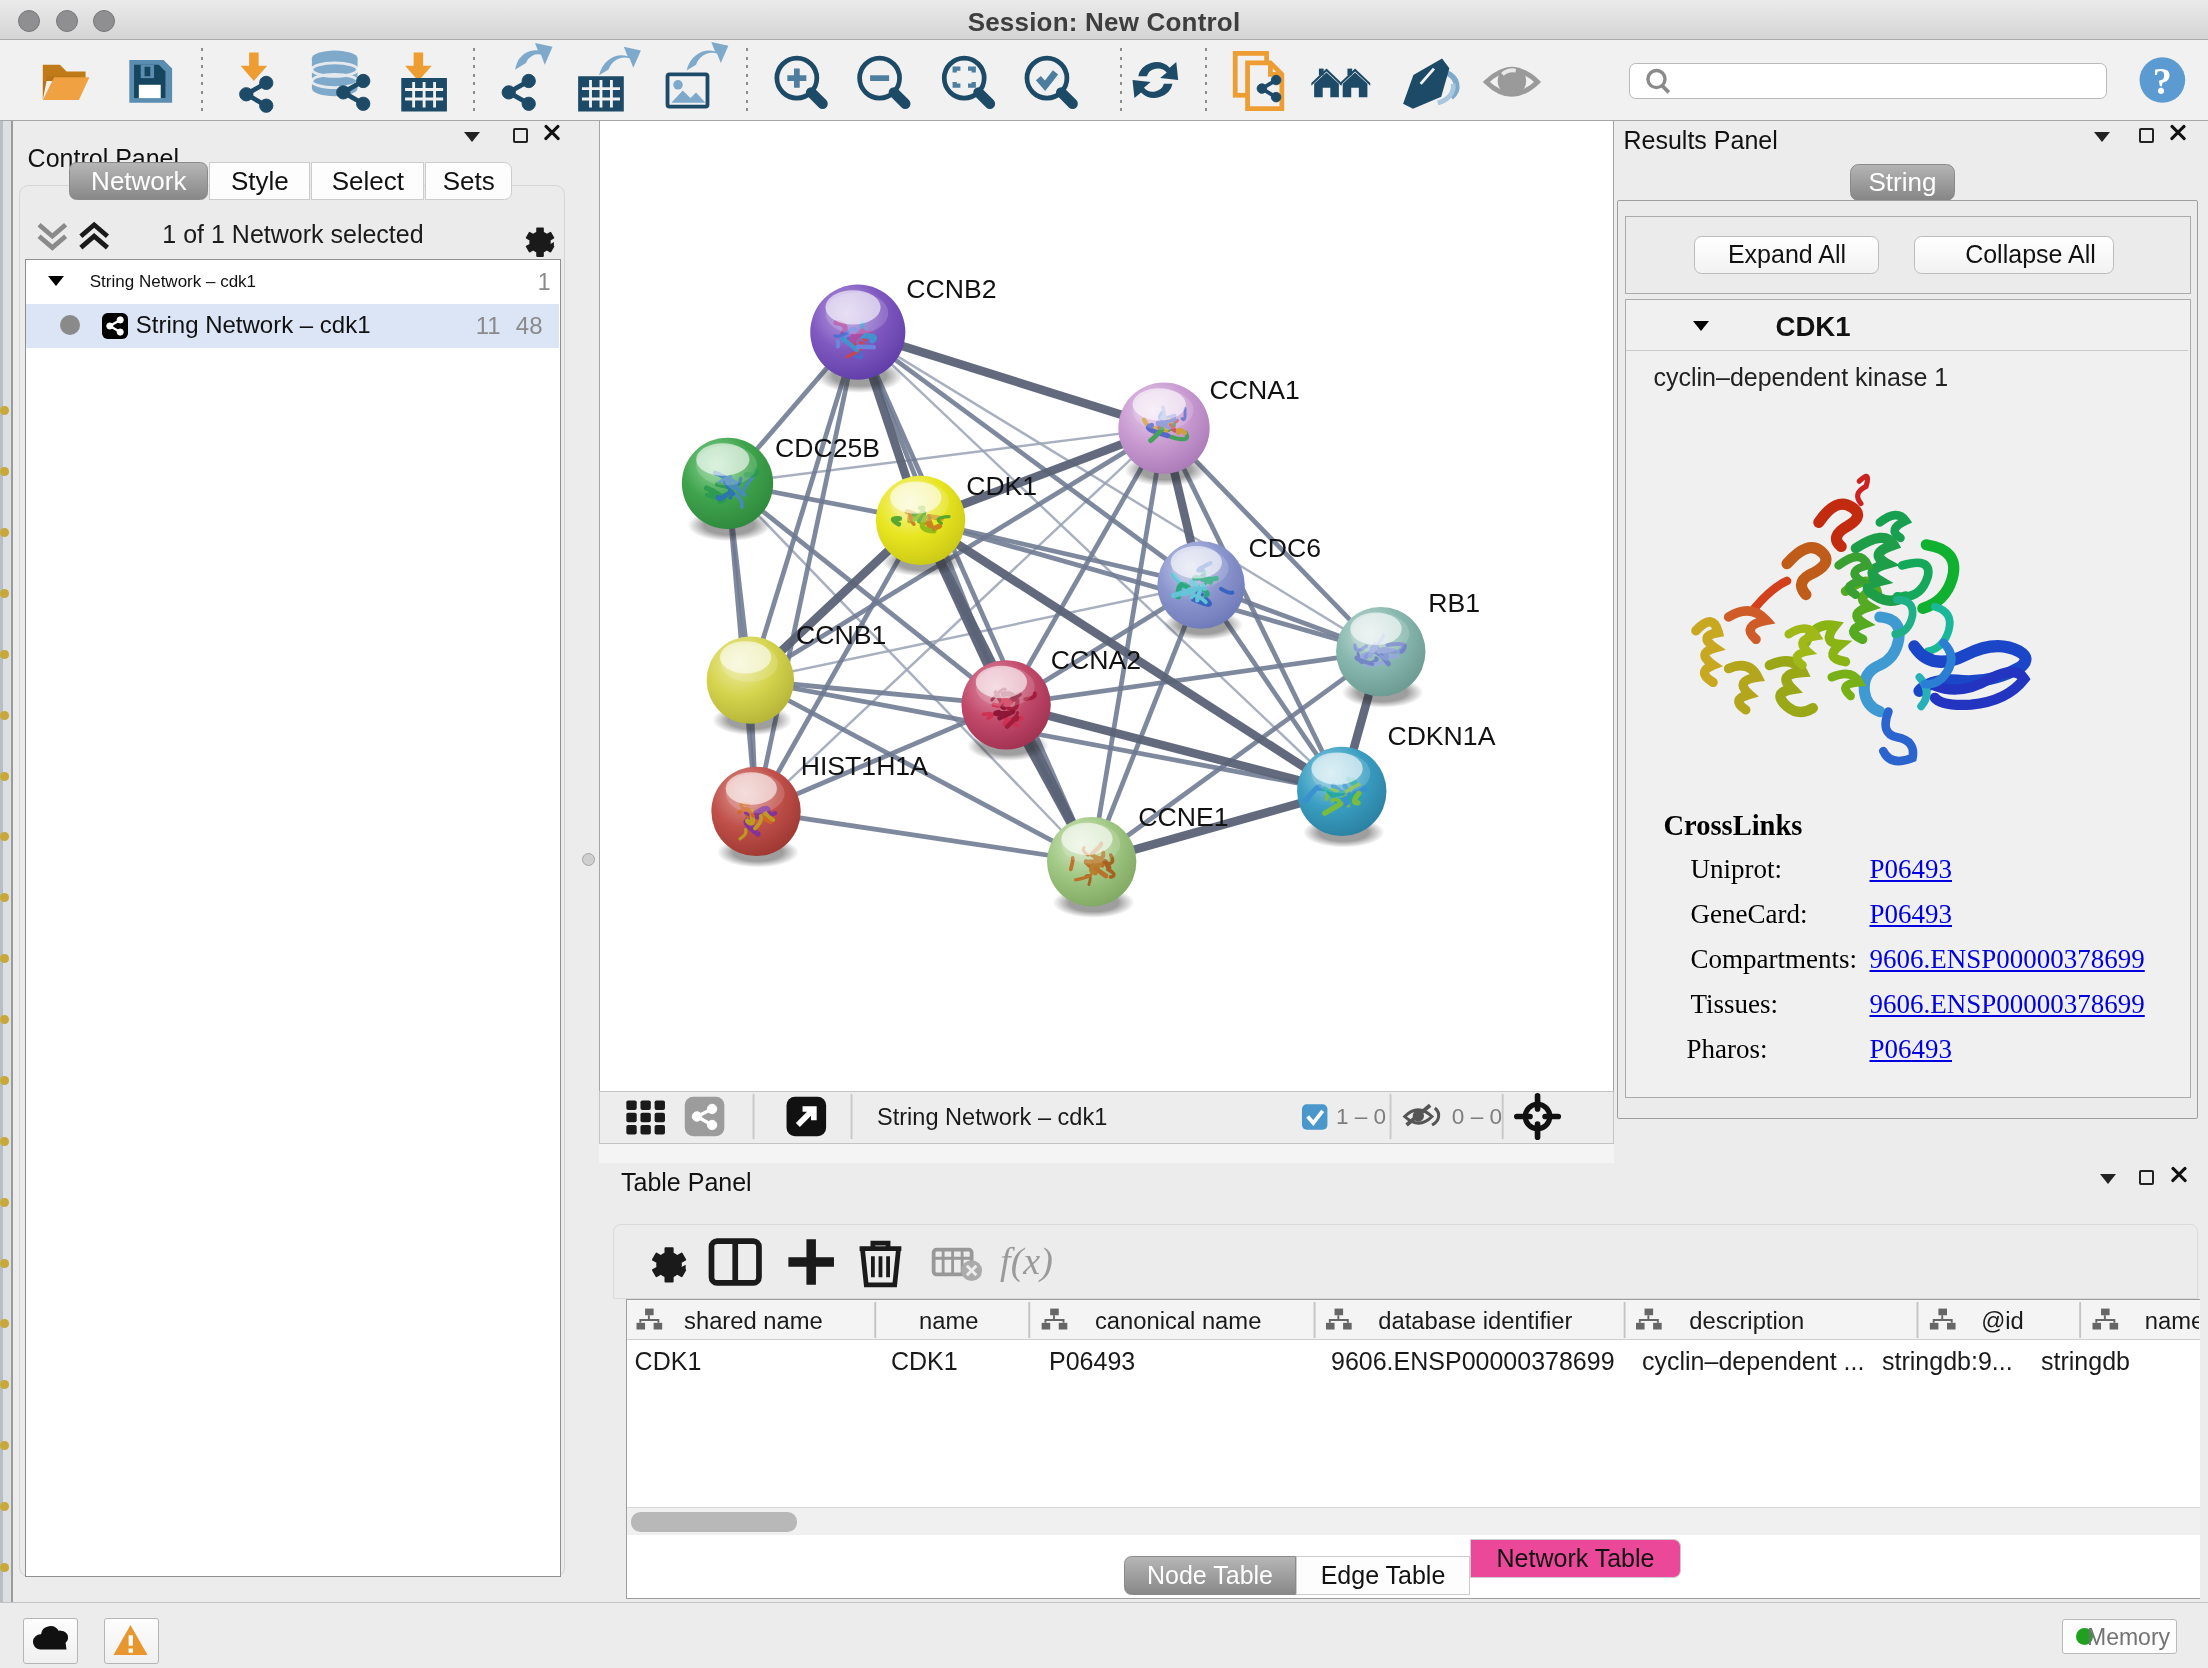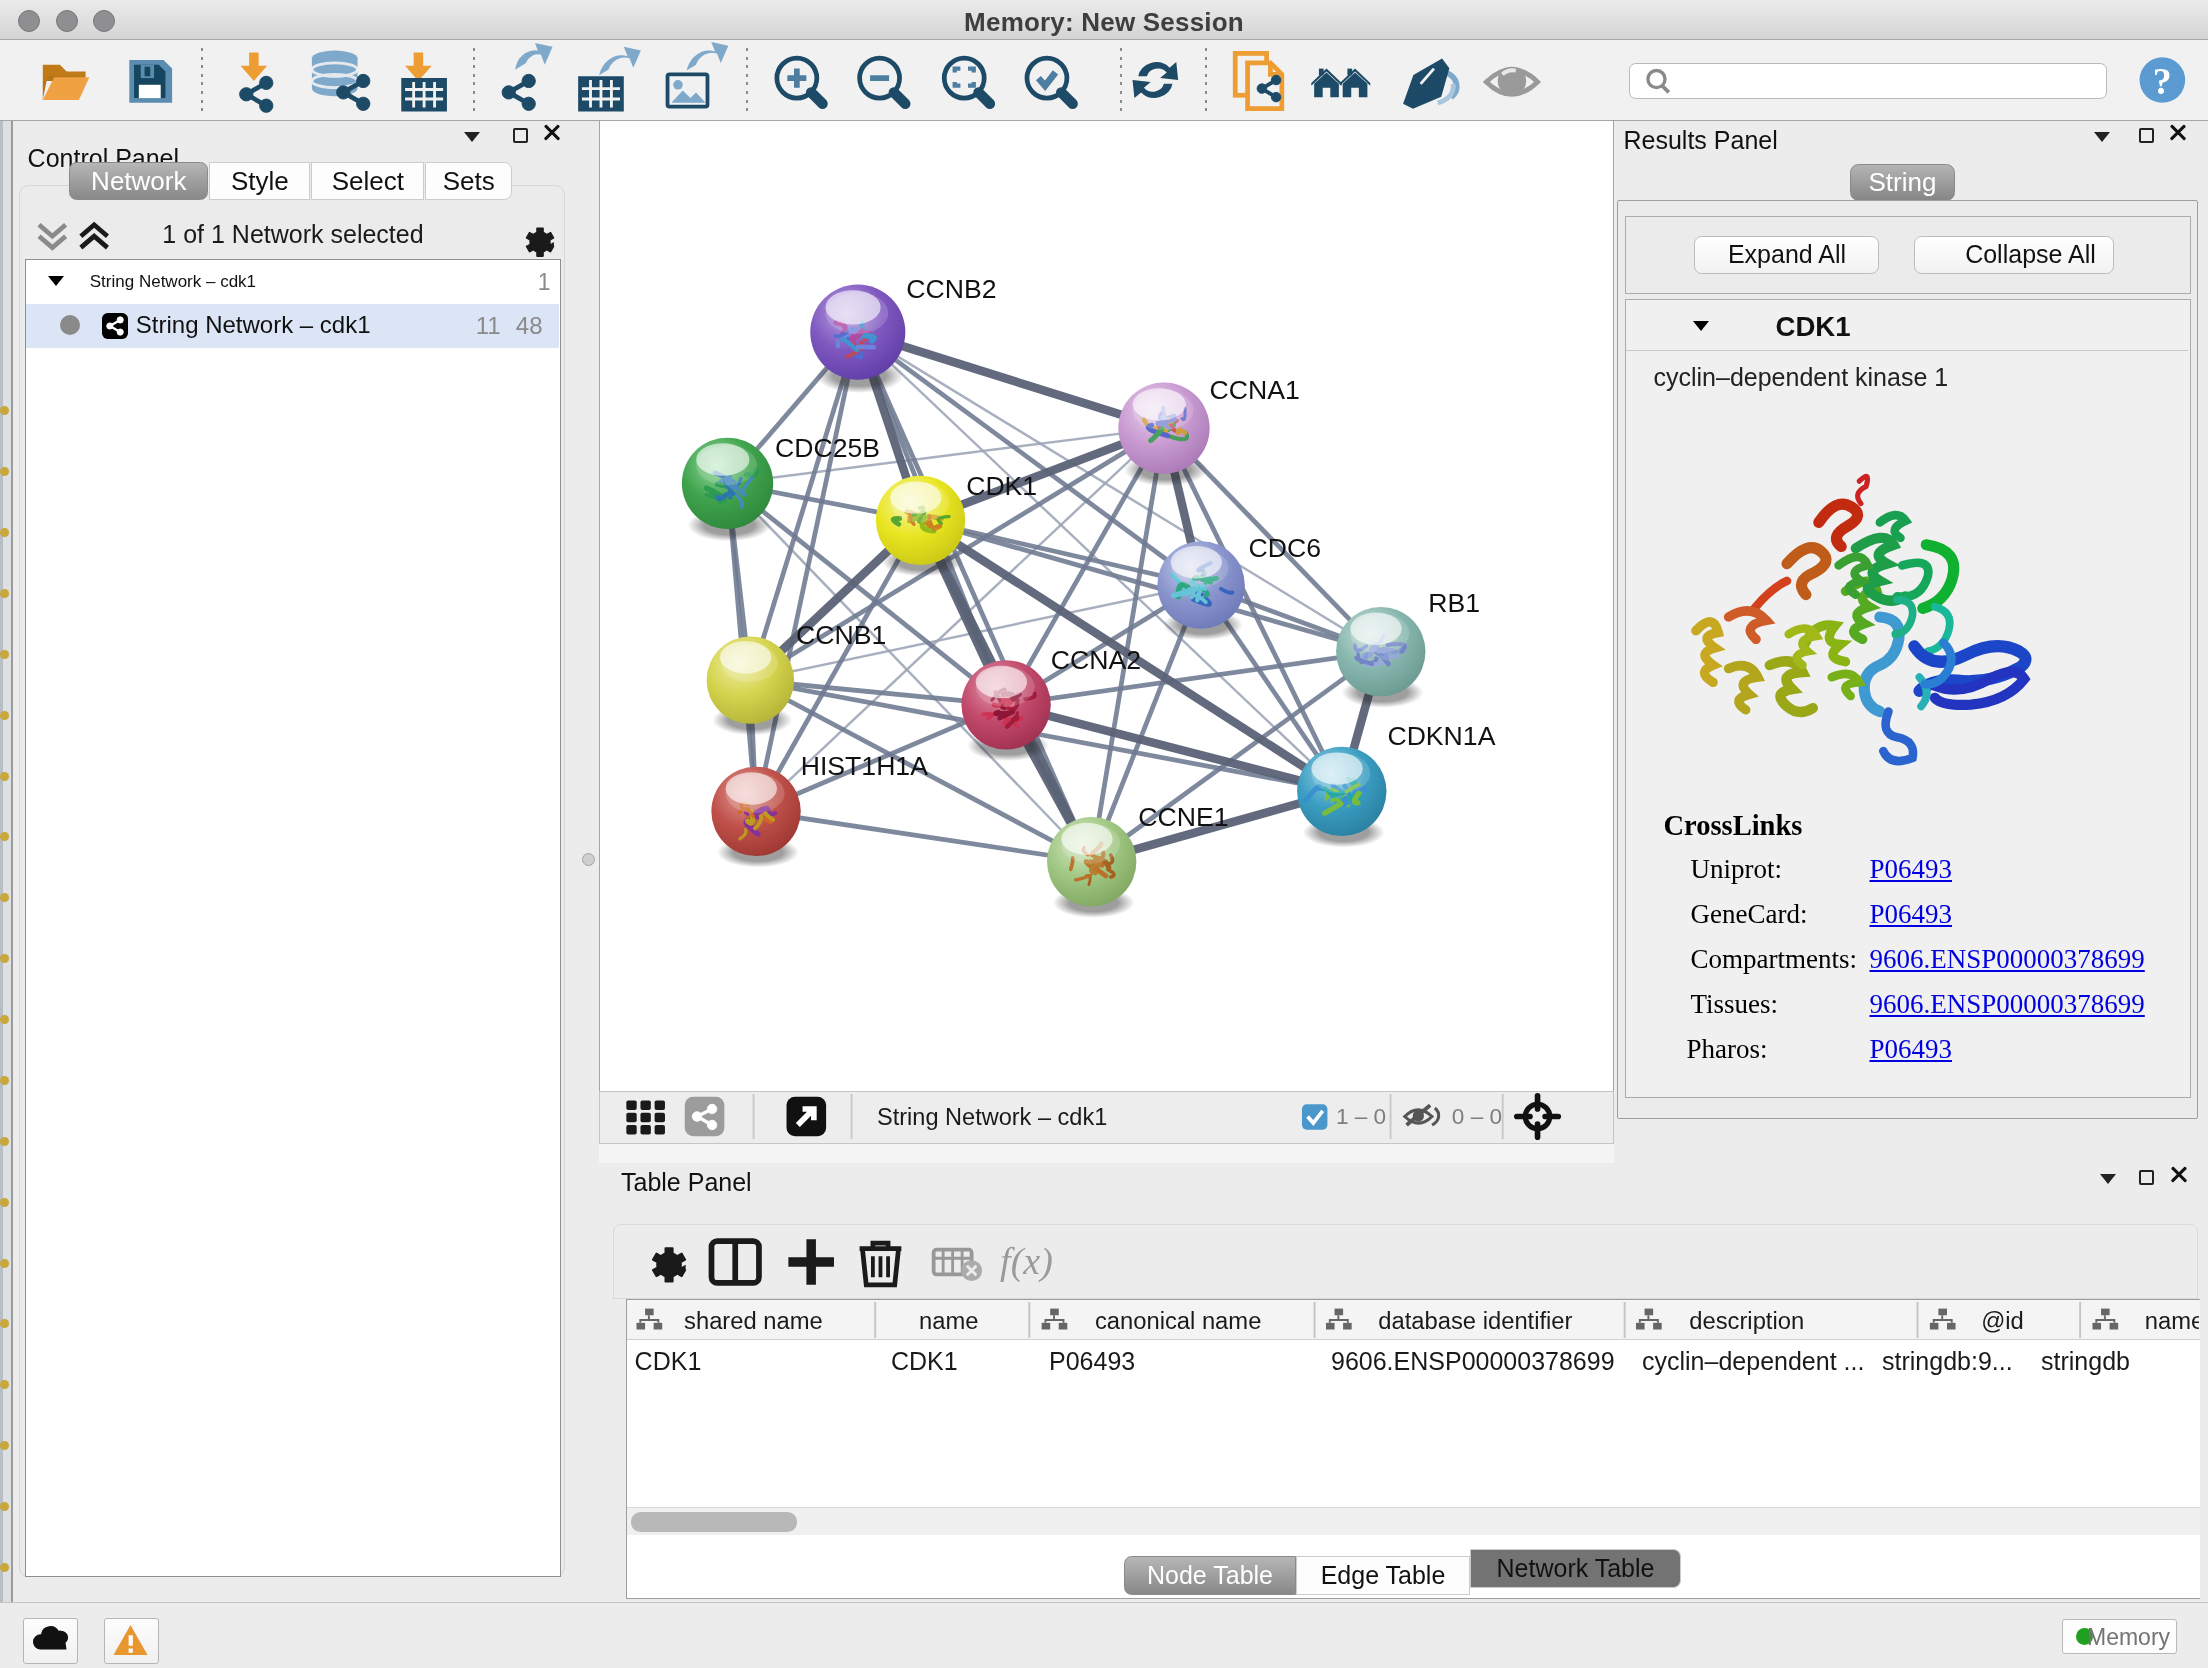--- a/index.html
+++ b/index.html
@@ -41,21 +41,21 @@
 
 #statusbar { left:0; top:1602px; width:2208px; height:67px; background:#ececec; border-top:1.9px solid #c3c3c3; }
 .sbtn { position:absolute; top:15px; width:55px; height:46px; background:linear-gradient(#fdfdfd,#f0f0f0); border:1.9px solid #b5b5b5; border-radius:2.9px;}
 </style>
 </head>
 <body>
 <div class="abs" id="titlebar">
   <div class="tl" style="left:18px;"></div>
   <div class="tl" style="left:56px;"></div>
   <div class="tl" style="left:93px;"></div>
-  <div id="wtitle">Memory: New Session</div>
+  <div id="wtitle">Session: New Control</div>
 </div>
 <div class="abs" id="toolbar">
   <div id="searchbox"></div>
   <svg width="2208" height="81" style="position:absolute;left:0;top:0;" viewBox="0 0 2322 85">
    <defs>
      <g id="shareg">
           <circle cx="22" cy="5" r="6.5"></circle>
           <circle cx="5" cy="15" r="6.5"></circle>
           <circle cx="22" cy="25" r="6.5"></circle>
           <path d="M5 15 L22 5 M5 15 L22 25" stroke-width="4.5" fill="none"></path>
@@ -854,21 +854,21 @@
       <span class="abs" style="left:1015px;top:6.7px;">cyclin–dependent ...</span>
       <span class="abs" style="left:1255px;top:6.7px;">stringdb:9...</span>
       <span class="abs" style="left:1414px;top:6.7px;">stringdb</span>
     </div>
     <div class="abs" style="left:0;top:207px;width:100%;height:27.6px;background:#f0f0f0;border-top:1px solid #d8d8d8;">
       <div class="abs" style="left:3.8px;top:3.8px;width:166px;height:20px;background:#b8b8b8;border-radius:9.5px;"></div>
     </div>
   </div>
   <div class="abs" style="left:525px;top:393px;width:172px;height:39px;background:linear-gradient(#b6b6b6,#888888);border:1px solid #8a8a8a;border-radius:7.6px 0 0 7.6px;color:#fff;font-size:25px;text-align:center;line-height:37px;">Node Table</div>
   <div class="abs" style="left:697px;top:393px;width:174px;height:39px;background:#fdfdfd;border:1px solid #cccccc;color:#111;font-size:25px;text-align:center;line-height:37px;">Edge Table</div>
-  <div class="abs" style="left:871px;top:386px;width:211px;height:39px;background:#737373;border:1px solid #cccccc;border-radius:0 7.6px 7.6px 0;color:#111;font-size:25px;text-align:center;line-height:37px;">Network Table</div>
+  <div class="abs" style="left:871px;top:376px;width:211px;height:39px;background:#ec4899;border:1px solid #cccccc;border-radius:0 7.6px 7.6px 0;color:#111;font-size:25px;text-align:center;line-height:37px;">Network Table</div>
 </div>
 <div class="abs" id="statusbar">
   <div class="sbtn" style="left:23px;"><svg width="51" height="42" viewBox="0 0 54 44">
         <path d="M17 32 a8 8 0 0 1 1-16 a10 10 0 0 1 19-3 a7 7 0 0 1 7 12 l1 7 z" fill="#111"></path>
         <circle cx="38" cy="18" r="6" fill="#111"></circle>
       </svg></div>
   <div class="sbtn" style="left:104px;"><svg width="51" height="42" viewBox="0 0 54 44">
         <path d="M27 6 L45 38 H9 Z" fill="#e8962e"></path>
         <rect x="25" y="17" width="4.5" height="11" fill="#fff"></rect>
         <rect x="25" y="31" width="4.5" height="4.5" fill="#fff"></rect>

